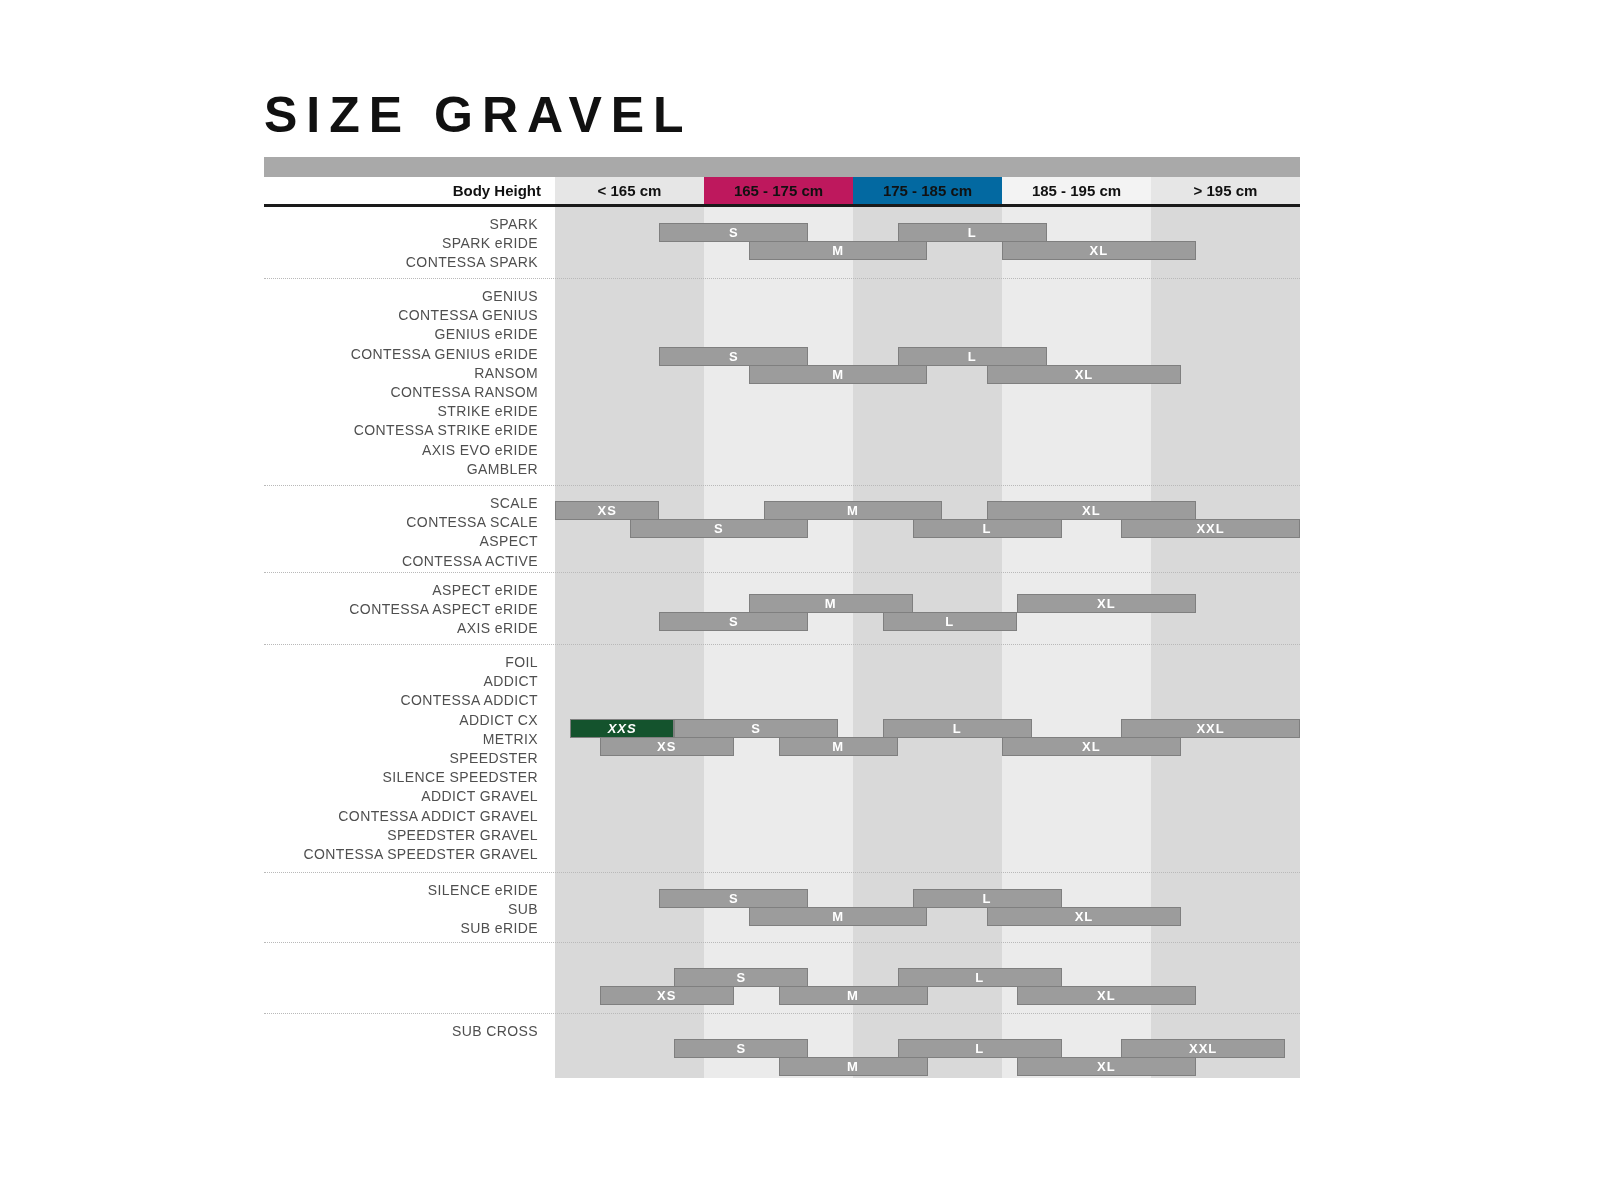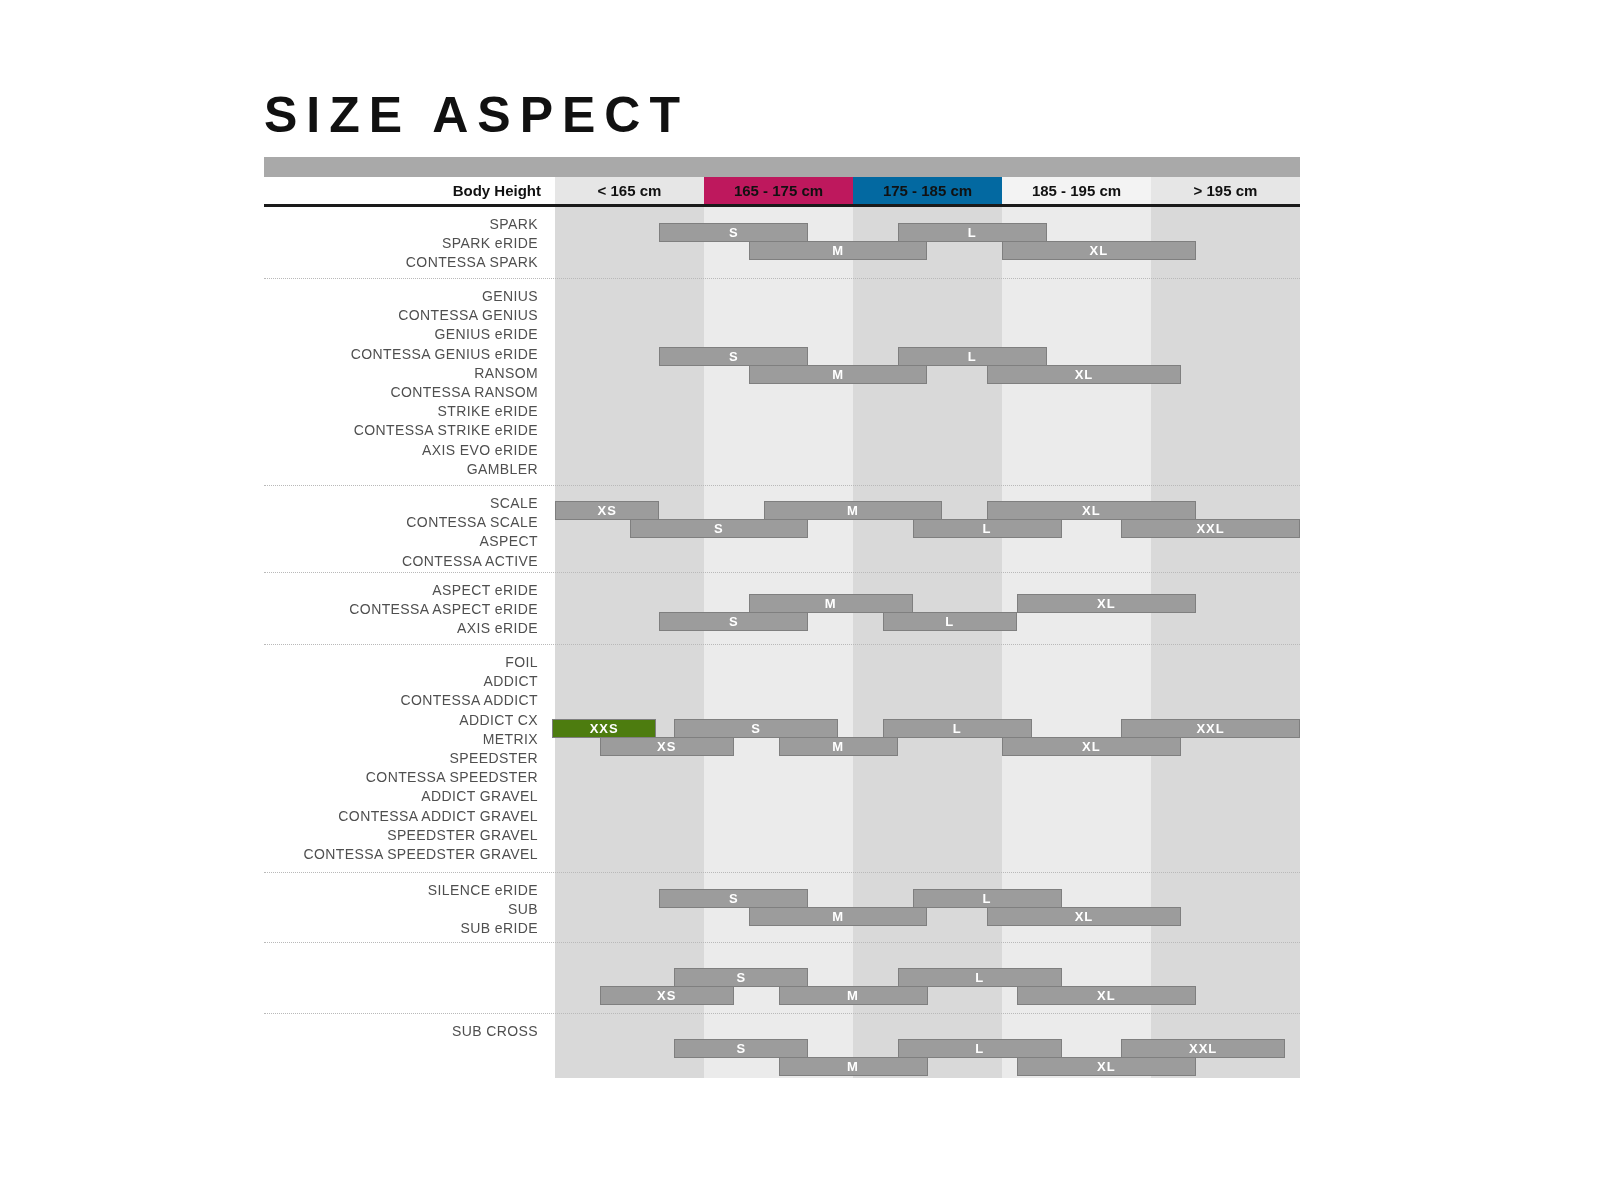--- a/index.html
+++ b/index.html
@@ -23,21 +23,21 @@
           text-align:right;padding-right:17px;}
   .model{font-size:14px;line-height:19.2px;color:#4f4f4f;letter-spacing:0.4px;white-space:nowrap;}
   .bar{position:absolute;height:19px;box-sizing:border-box;background:#9c9c9c;border:1px solid #7f7f7f;
        display:flex;align-items:center;justify-content:center;color:#ffffff;font-size:13px;
        letter-spacing:1px;font-weight:bold;z-index:3;}
 </style>
 </head>
 <body>
 
 <div class="page">
-  <h1 class="title">SIZE ASPECT</h1>
+  <h1 class="title">SIZE GRAVEL</h1>
 
   <div class="chart">
     <div class="topband"></div>
 
     <div class="header-row">
       <div class="hcell label-cell">Body Height</div>
       <div id="col-headers" style="display:flex;">
           <div class="hcell colhead" style="background: rgb(230, 230, 230);">&lt; 165 cm</div>
           <div class="hcell colhead" style="background: #be185d;">165 - 175 cm</div>
           <div class="hcell colhead" style="background: #0369a1;">175 - 185 cm</div>
@@ -145,27 +145,27 @@
           </div>
         </div>
         <div class="group" style="height: 228px;">
           <div class="models">
             <div class="model">FOIL</div>
             <div class="model">ADDICT</div>
             <div class="model">CONTESSA ADDICT</div>
             <div class="model">ADDICT CX</div>
             <div class="model">METRIX</div>
             <div class="model">SPEEDSTER</div>
-            <div class="model">CONTESSA SPEEDSTER</div>
+            <div class="model">SILENCE SPEEDSTER</div>
             <div class="model">ADDICT GRAVEL</div>
             <div class="model">CONTESSA ADDICT GRAVEL</div>
             <div class="model">SPEEDSTER GRAVEL</div>
             <div class="model">CONTESSA SPEEDSTER GRAVEL</div>
           </div>
-          <div class="bar" style="top: 74px; left: 288px; width: 104.3px; background: #4d7c0f; border-color: rgb(127, 127, 127); color: rgb(255, 255, 255);">
+          <div class="bar" style="top: 74px; left: 306px; width: 104.3px; background: #14532d; border-color: rgb(127, 127, 127); color: rgb(255, 255, 255); font-style: italic;">
             <span>XXS</span>
           </div>
           <div class="bar" style="top: 74px; left: 410.2px; width: 163.9px; background: rgb(156, 156, 156); border-color: rgb(127, 127, 127); color: rgb(255, 255, 255);">
             <span>S</span>
           </div>
           <div class="bar" style="top: 74px; left: 618.8px; width: 149px; background: rgb(156, 156, 156); border-color: rgb(127, 127, 127); color: rgb(255, 255, 255);">
             <span>L</span>
           </div>
           <div class="bar" style="top: 74px; left: 857.2px; width: 178.8px; background: rgb(156, 156, 156); border-color: rgb(127, 127, 127); color: rgb(255, 255, 255);">
             <span>XXL</span>

